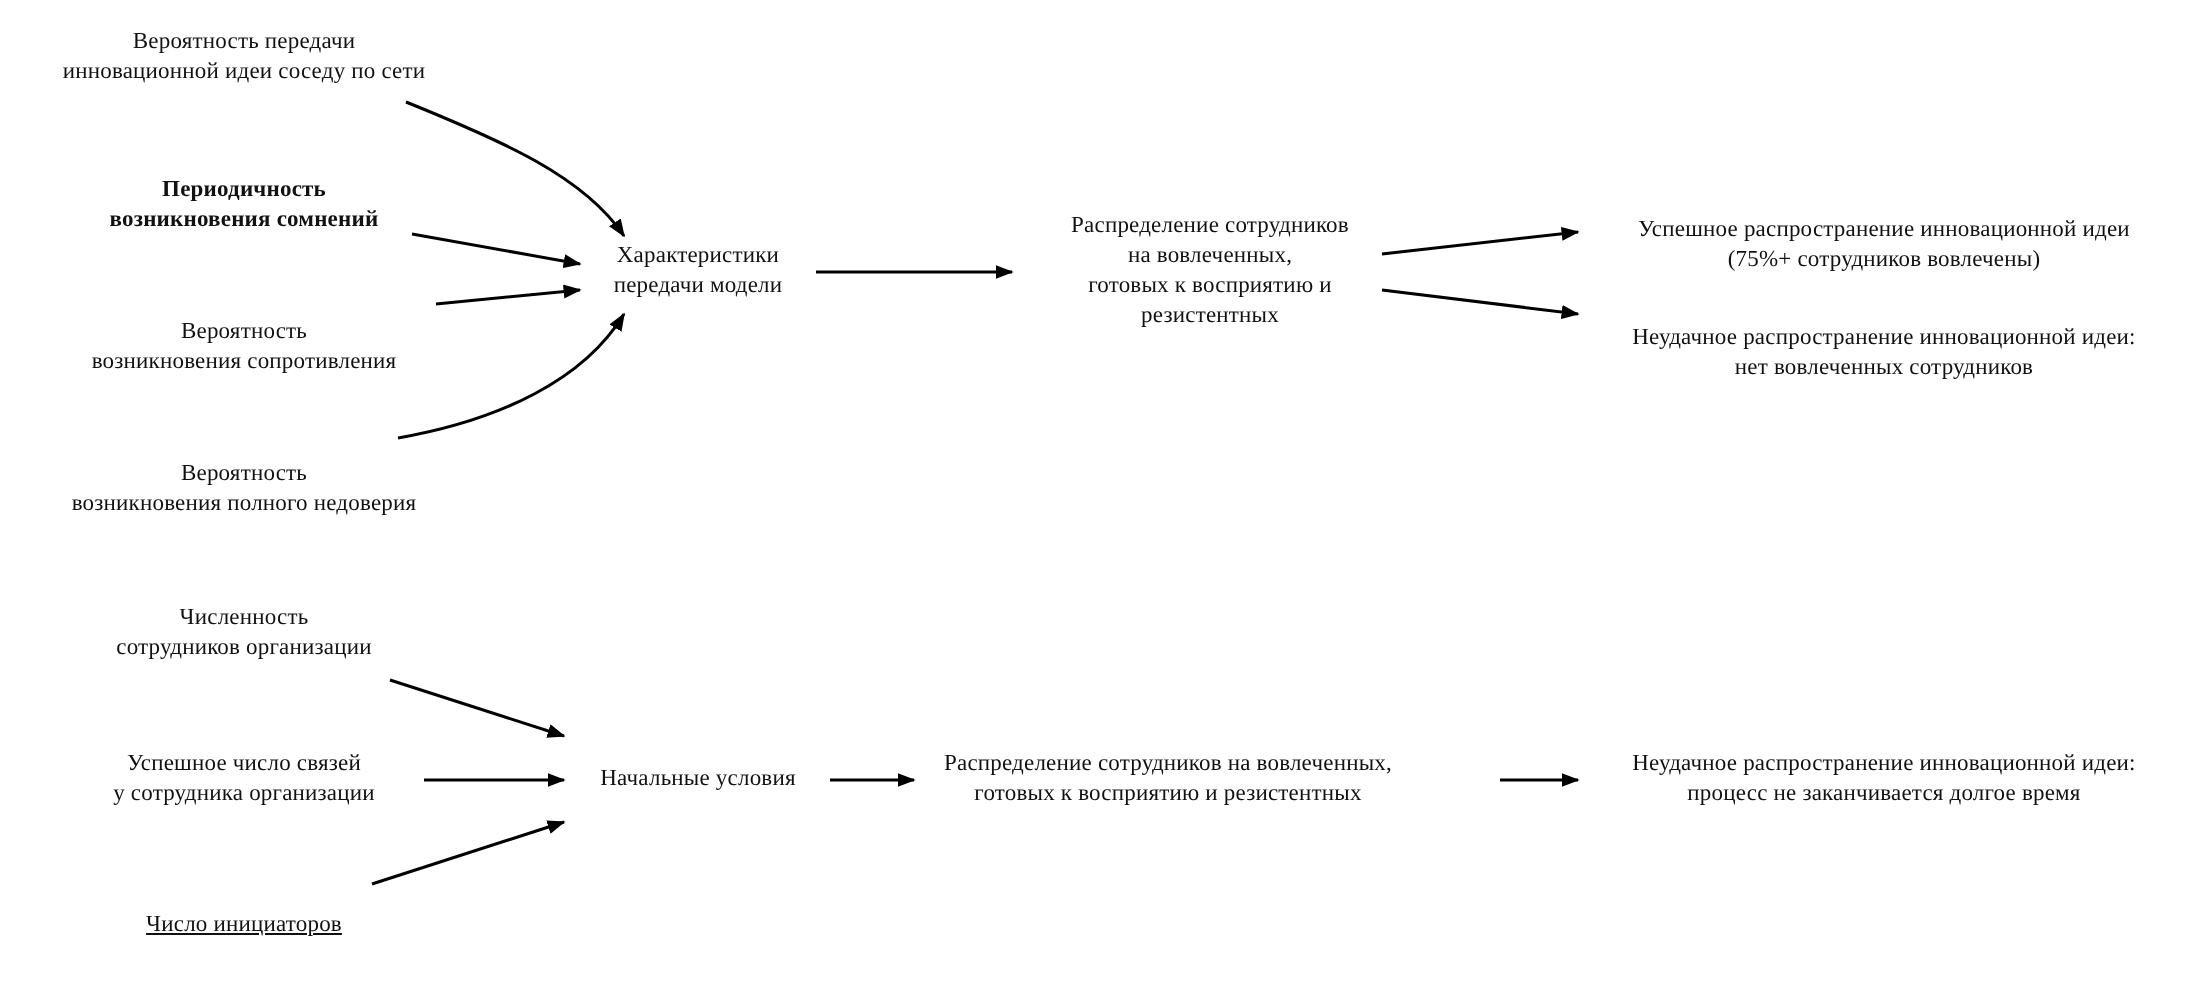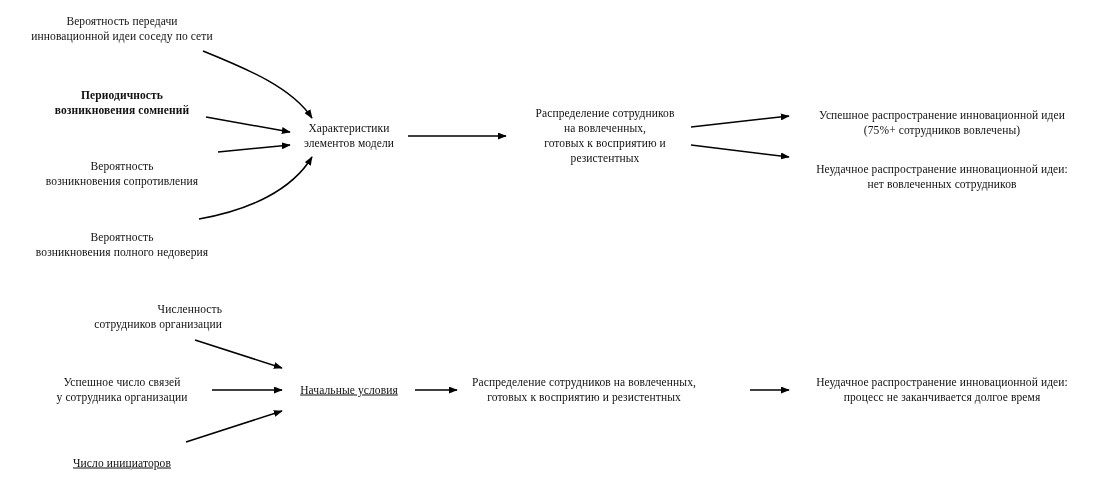--- a/index.html
+++ b/index.html
@@ -68,34 +68,34 @@
   <div id="nodes-layer">
       <div class="node" style="left: 122px; top: 29px; width: 230px; color: rgb(17, 17, 17);">Вероятность передачи
 инновационной идеи соседу по сети</div>
       <div class="node" style="left: 122px; top: 103px; width: 200px; color: rgb(17, 17, 17); font-weight: bold;">Периодичность
 возникновения сомнений</div>
       <div class="node" style="left: 122px; top: 174px; width: 215px; color: rgb(17, 17, 17);">Вероятность
 возникновения сопротивления</div>
       <div class="node" style="left: 122px; top: 245px; width: 240px; color: rgb(17, 17, 17);">Вероятность
 возникновения полного недоверия</div>
       <div class="node" style="left: 349px; top: 136px; width: 130px; color: rgb(17, 17, 17);">Характеристики
-элементов модели</div>
+передачи модели</div>
       <div class="node" style="left: 605px; top: 136px; width: 200px; color: rgb(17, 17, 17);">Распределение сотрудников
 на вовлеченных,
 готовых к восприятию и
 резистентных</div>
       <div class="node" style="left: 942px; top: 97px; width: 300px; color: rgb(17, 17, 17); margin-top: 26px;">Успешное распространение инновационной идеи
 (75%+ сотрудников вовлечены)</div>
       <div class="node" style="left: 942px; top: 177px; width: 300px; color: rgb(17, 17, 17);">Неудачное распространение инновационной идеи:
 нет вовлеченных сотрудников</div>
-      <div class="node" style="left: 122px; top: 317px; width: 200px; color: rgb(17, 17, 17); text-align: right;">Численность
+      <div class="node" style="left: 122px; top: 317px; width: 200px; color: rgb(17, 17, 17);">Численность
 сотрудников  организации</div>
       <div class="node" style="left: 122px; top: 390px; width: 200px; color: rgb(17, 17, 17);">Успешное число связей
 у сотрудника организации</div>
       <div class="node" style="left: 122px; top: 463px; width: 180px; color: rgb(17, 17, 17); text-decoration: underline;">Число инициаторов</div>
-      <div class="node" style="left: 349px; top: 390px; width: 130px; color: rgb(17, 17, 17); text-decoration: underline;">Начальные условия</div>
+      <div class="node" style="left: 349px; top: 390px; width: 130px; color: rgb(17, 17, 17);">Начальные условия</div>
       <div class="node" style="left: 584px; top: 390px; width: 290px; color: rgb(17, 17, 17);">Распределение сотрудников на вовлеченных,
 готовых к восприятию и резистентных</div>
       <div class="node" style="left: 942px; top: 390px; width: 300px; color: rgb(17, 17, 17);">Неудачное распространение инновационной идеи:
 процесс не заканчивается долгое время</div>
     </div>
 
 </div>
 
 </body></html>

